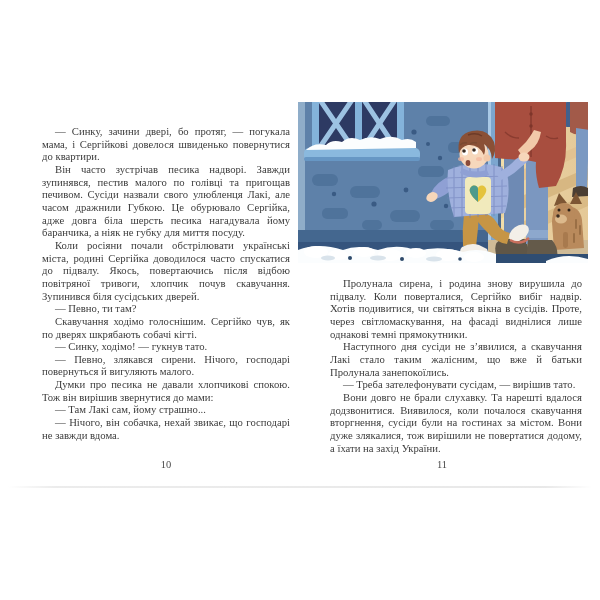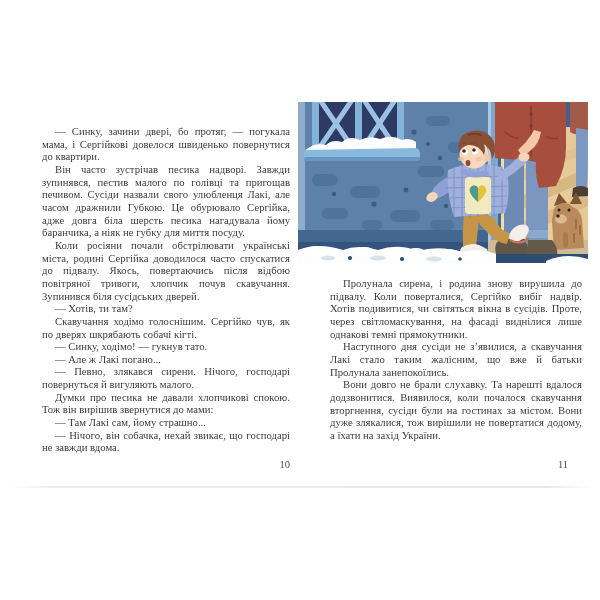--- a/index.html
+++ b/index.html
@@ -2,42 +2,41 @@
 <html lang="uk" style="--c-ink: #3c3c3c; --c-wall-blue: #5e81a9; --c-wall-stone: #4d7199; --c-wall-dark-band: #44678f; --c-window-glass: #2d3a63; --c-window-frame: #84b3da; --c-tape-x: #9cc2e2; --c-door-frame: #7ca6cf; --c-stairs-warm: #e8cf9f; --c-stair-line: #d2b07a; --c-glow: #f6e4ae; --c-coat-red: #a84e3f; --c-jeans-blue: #7b97c0; --c-boots-brown: #5f5647; --c-boy-jacket: #9fb0dd; --c-plaid-line: #7181bb; --c-shirt-yellow: #f1eabc; --c-heart-blue: #4d9a8c; --c-heart-yellow: #e4c33c; --c-pants-mustard: #c69545; --c-hair-brown: #8a5036; --c-skin: #f6d6ba; --c-dog-tan: #b98a5c; --c-snow-white: #fbfdfe; --c-ground-dark: #2f4d72; --c-ground-sand: #cfbb97;"><head>
 <meta charset="utf-8">
 <style>
   html,body{margin:0;padding:0;}
   body{width:600px;height:600px;background:#ffffff;font-family:"Liberation Serif",serif;}
   .canvas{position:relative;width:600px;height:600px;background:#fff;overflow:hidden;}
   .text-col{position:absolute;color:var(--c-ink,#3c3c3c);font-size:10.7px;line-height:12.65px;text-align:justify;}
   .text-col p{margin:0;text-indent:13px;}
   .text-left{left:42px;top:125px;width:248px;}
   .text-right{left:314px;top:277px;width:252px;margin-left:16px;}
-  .page-num{position:absolute;width:248px;text-align:right;font-size:10.5px;color:#4a4a4a;}
+  .page-num{position:absolute;width:248px;text-align:center;font-size:10.5px;color:#4a4a4a;}
   .page-num-left{left:42px;top:459px;}
   .page-num-right{left:316px;top:459px;width:252px;}
   .illustration{position:absolute;left:298px;top:102px;width:290px;height:166px;margin:0;}
   .illustration svg{display:block;width:290px;height:166px;}
   .page-edge{position:absolute;left:8px;top:486px;width:584px;height:2px;opacity:.55;
     background:linear-gradient(to right,rgba(220,220,220,0),#dcdcdc 8%,#d6d6d6 92%,rgba(220,220,220,0));}
 </style>
 </head>
 <body>
 
 <div class="canvas">
 
   <section>
     <div class="text-col text-left">
         <p>— Синку, зачини двері, бо протяг, — погукала мама, і Сергійкові довелося швиденько повернутися до квартири.</p>
         <p>Він часто зустрічав песика надворі. Завжди зупинявся, пестив малого по голівці та пригощав печивом. Сусіди назвали свого улюбленця Лакі, але часом дражнили Губкою. Це обурювало Сергійка, адже довга біла шерсть песика нагадувала йому баранчика, а ніяк не губку для миття посуду.</p>
         <p>Коли росіяни почали обстрілювати українські міста, родині Сергійка доводилося часто спускатися до підвалу. Якось, повертаючись після відбою повітряної тривоги, хлопчик почув скавучання. Зупинився біля сусідських дверей.</p>
-        <p>— Хотів, ти там?</p>
+        <p>— Певно, ти там?</p>
         <p>Скавучання ходімо голоснішим. Сергійко чув, як по дверях шкрябають собачі кігті.</p>
         <p>— Синку, ходімо! — гукнув тато.</p>
-        <p>— Але ж Лакі погано...</p>
         <p>— Певно, злякався сирени. Нічого, господарі повернуться й вигуляють малого.</p>
         <p>Думки про песика не давали хлопчикові спокою. Тож він вирішив звернутися до мами:</p>
         <p>— Там Лакі сам, йому страшно...</p>
         <p>— Нічого, він собачка, нехай звикає, що господарі не завжди вдома.</p>
       </div>
     <div class="page-num page-num-left">10</div>
   </section>
 
   <section>
 
@@ -229,19 +228,20 @@
           </g>
           <path d="M248,159 Q268,150 290,157 L290,166 L248,166 Z" fill="var(--c-snow-white,#fbfdfe)"></path>
           <rect x="0" y="161" width="290" height="5" fill="#ffffff"></rect>
         </g>
       </svg>
     </figure>
 
     <div class="text-col text-right">
         <p>Пролунала сирена, і родина знову вирушила до підвалу. Коли поверталися, Сергійко вибіг надвір. Хотів подивитися, чи світяться вікна в сусідів. Проте, через світломаскування, на фасаді виднілися лише однакові темні прямокутники.</p>
         <p>Наступного дня сусіди не з’явилися, а скавучання Лакі стало таким жалісним, що вже й батьки Пролунала занепокоїлись.</p>
+        <p>— Треба зателефонувати сусідам, — вирішив тато.</p>
         <p>Вони довго не брали слухавку. Та нарешті вдалося додзвонитися. Виявилося, коли почалося скавучання вторгнення, сусіди були на гостинах за містом. Вони дуже злякалися, тож вирішили не повертатися додому, а їхати на захід України.</p>
       </div>
     <div class="page-num page-num-right">11</div>
   </section>
 
   <div class="page-edge"></div>
 </div>
 
 </body></html>

